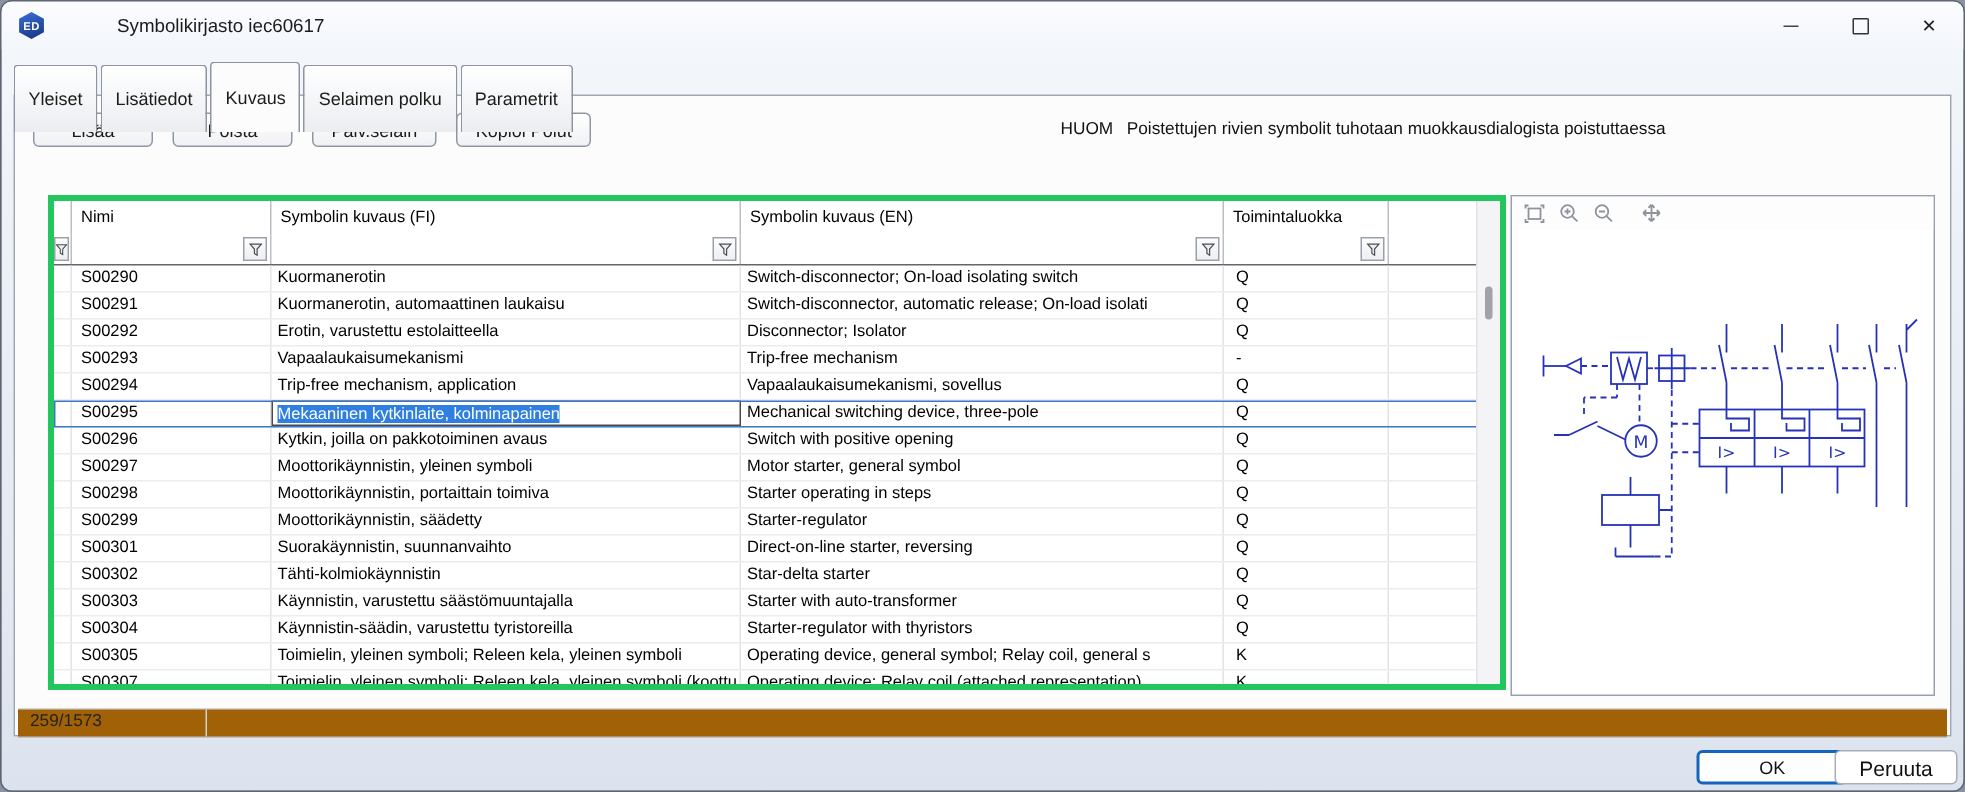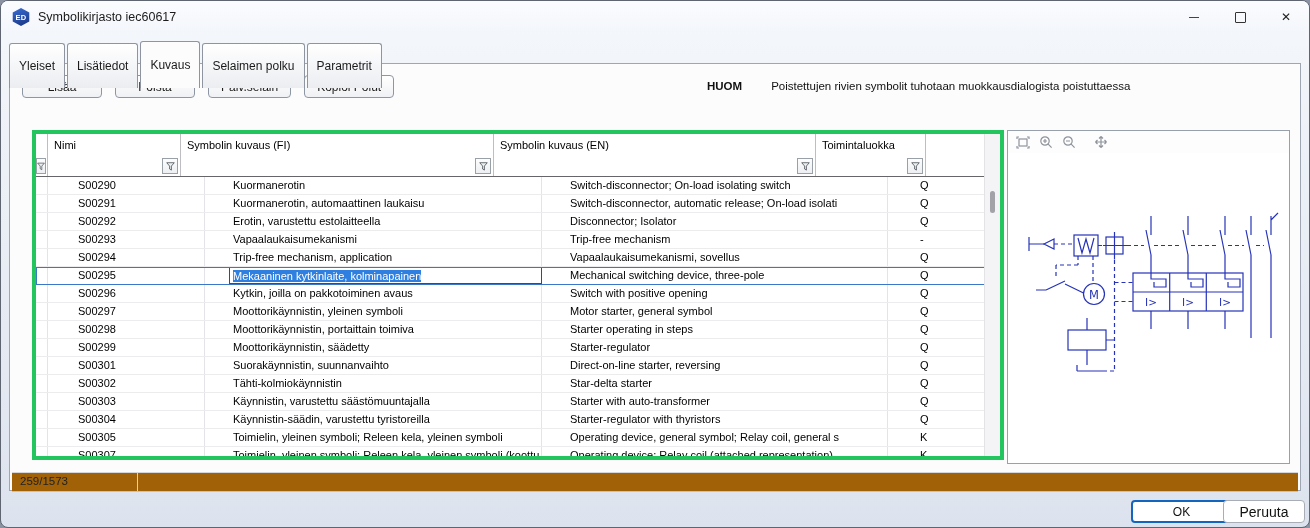--- a/index.html
+++ b/index.html
@@ -16,56 +16,56 @@
     box-sizing:border-box;
   }
   
   .titlebar{position:absolute;left:0;top:0;right:0;height:32px;display:flex;align-items:center;
     background:linear-gradient(180deg,#fbfcfe,#f3f6fb);}
   .app-icon{width:18px;height:18px;margin:0 8px 0 11px;position:relative;flex:0 0 auto;
     background:linear-gradient(160deg,#3a6fd8,#16337e);
     clip-path:polygon(50% 0,96% 25%,96% 75%,50% 100%,4% 75%,4% 25%);
     display:flex;align-items:center;justify-content:center;}
   .app-icon span{color:#fff;font-size:7.5px;font-weight:bold;letter-spacing:.2px;}
-  .title-text{font-size:12.5px;color:#1b1b1b;}
+  .title-text{font-size:12.5px;color:#1b1b1b;margin-left:40px;}
   .win-controls{margin-left:auto;display:flex;height:32px;}
   .win-btn{width:46px;height:32px;display:flex;align-items:center;justify-content:center;color:#222;}
   .glyph-min{width:10px;height:1px;background:#444;display:block;}
   .glyph-max{width:9px;height:9px;border:1px solid #333;border-radius:1px;display:block;}
   .glyph-close{font-size:12px;color:#222;line-height:1;}
   
   .tabs{position:absolute;left:8px;top:42px;display:flex;z-index:3;}
   .tab{height:20px;line-height:20px;padding:12px 9px;font-size:12px;color:#1b1b1b;
     background:linear-gradient(#ffffff,#ebedf1);
     border:1px solid #8e95a0;border-bottom:none;border-radius:3px 3px 0 0;margin-right:2px;}
   .tab.active{background:#fcfcfd;height:22px;margin-top:-2px;line-height:23px;position:relative;z-index:4;}
   
   .page{position:absolute;left:8px;right:8px;top:62px;height:428px;
     background:#fcfcfd;border:1px solid #9ea6b3;box-sizing:border-box;z-index:2;}
   
   .act-row{position:absolute;left:12px;top:11px;display:flex;gap:13px;}
   .act-btn{height:23px;min-width:80px;padding:0 12px;font-size:12px;color:#1b1b1b;
     background:linear-gradient(#ffffff,#f0f1f4);border:1px solid #8f96a3;border-radius:4px;
     font-family:inherit;}
   .note{position:absolute;left:697px;top:16px;font-size:11.5px;color:#111;white-space:nowrap;}
-  .note b{font-weight:bold;margin-right:29px;}
+  .note b{font-weight:normal;margin-right:9px;}
   
   .grid{position:absolute;left:22px;top:66px;width:972px;height:330px;background:#fff;
     border:4px solid #22c55e;box-sizing:border-box;overflow:hidden;font-size:11px;color:#000;}
   .thead,.tfilter,.tr{display:grid;grid-template-columns:12px 133px 313px 322px 110px 1fr;}
   .thead{height:23px;line-height:23px;}
   .thead .th{border-right:1px solid #bdbdc2;padding-left:6px;white-space:nowrap;overflow:hidden;}
   .tfilter{height:19px;border-bottom:1px solid #66666a;}
   .tfilter .tf{border-right:1px solid #bdbdc2;position:relative;}
   .fbtn{position:absolute;right:2px;top:1px;width:16px;height:16px;
     border:1px solid #9aa0a8;background:linear-gradient(#fdfdfd,#edeff2);
     display:flex;align-items:center;justify-content:center;padding:0;}
   .tf.f0 .fbtn{left:0;right:auto;width:10px;}
   .tbody{position:relative;}
-  .tr{height:17px;line-height:16px;border-bottom:1px solid #ececef;gap:24px;}
+  .tr{height:17px;line-height:16px;border-bottom:1px solid #ececef;}
   .td{border-right:1px solid #e4e4e8;white-space:nowrap;overflow:hidden;padding-left:6px;box-sizing:border-box;}
   .td.c0{padding-left:0;}
   .td.c2,.td.c3{padding-left:4px;}
   .td.c4{padding-left:8px;}
   .tr.selected{outline:1px solid #3b77c8;outline-offset:-1px;}
   .tr.selected .td.c2{border:1px solid #4a4a4e;padding-left:3px;}
   .tr.selected .td.c2 span{background:var(--selection,#2e7fe0);color:#fff;}
   .vscroll{position:absolute;top:0;right:0;bottom:0;width:15px;background:#f4f4f6;border-left:1px solid #e3e3e6;}
   .vthumb{position:absolute;top:57px;left:5px;width:5px;height:22px;background:#a2a2a8;border-radius:3px;}
   

